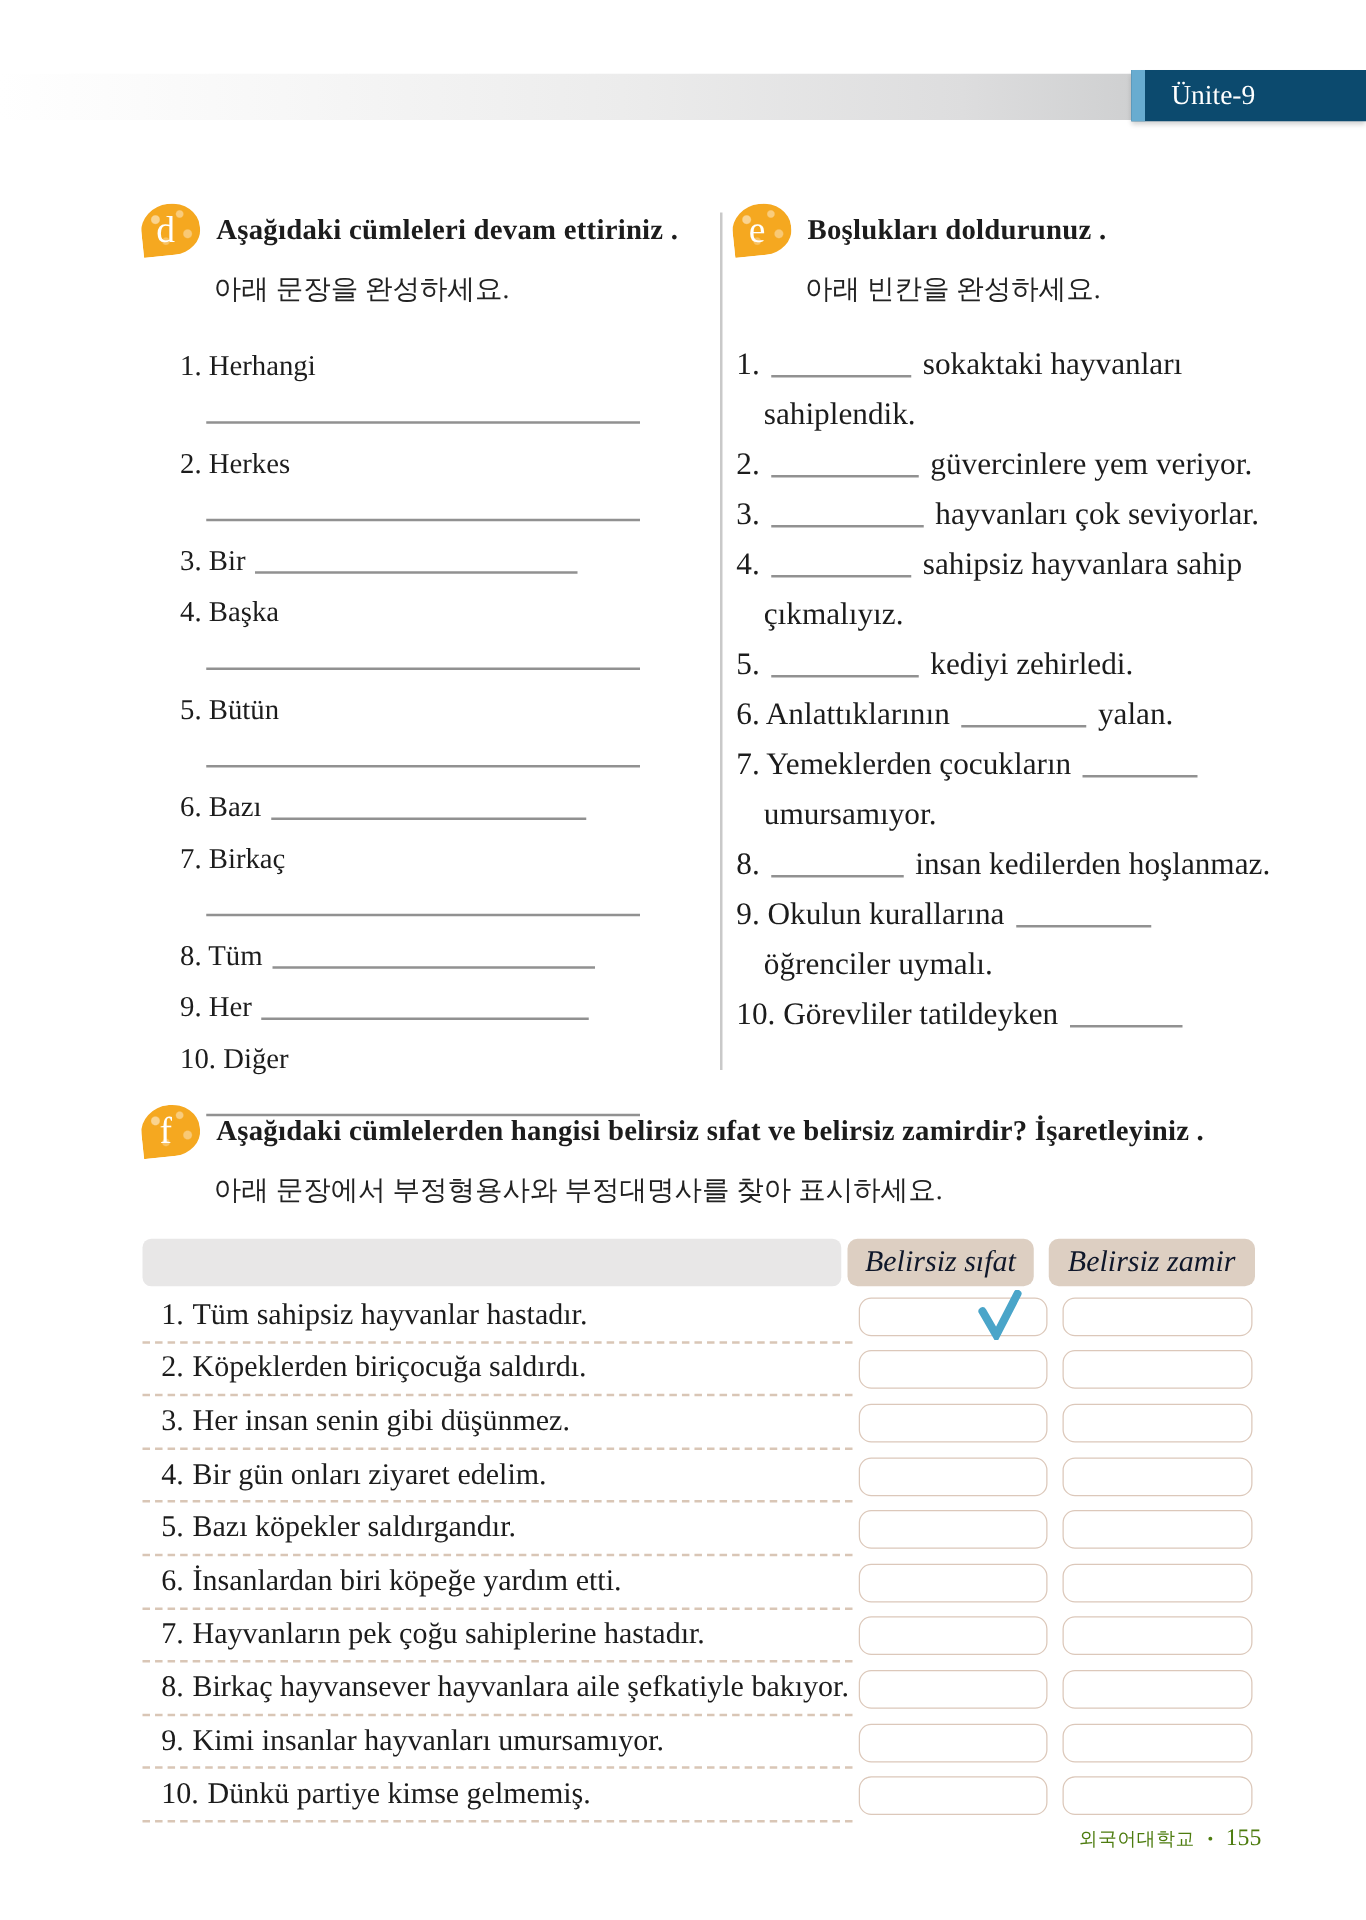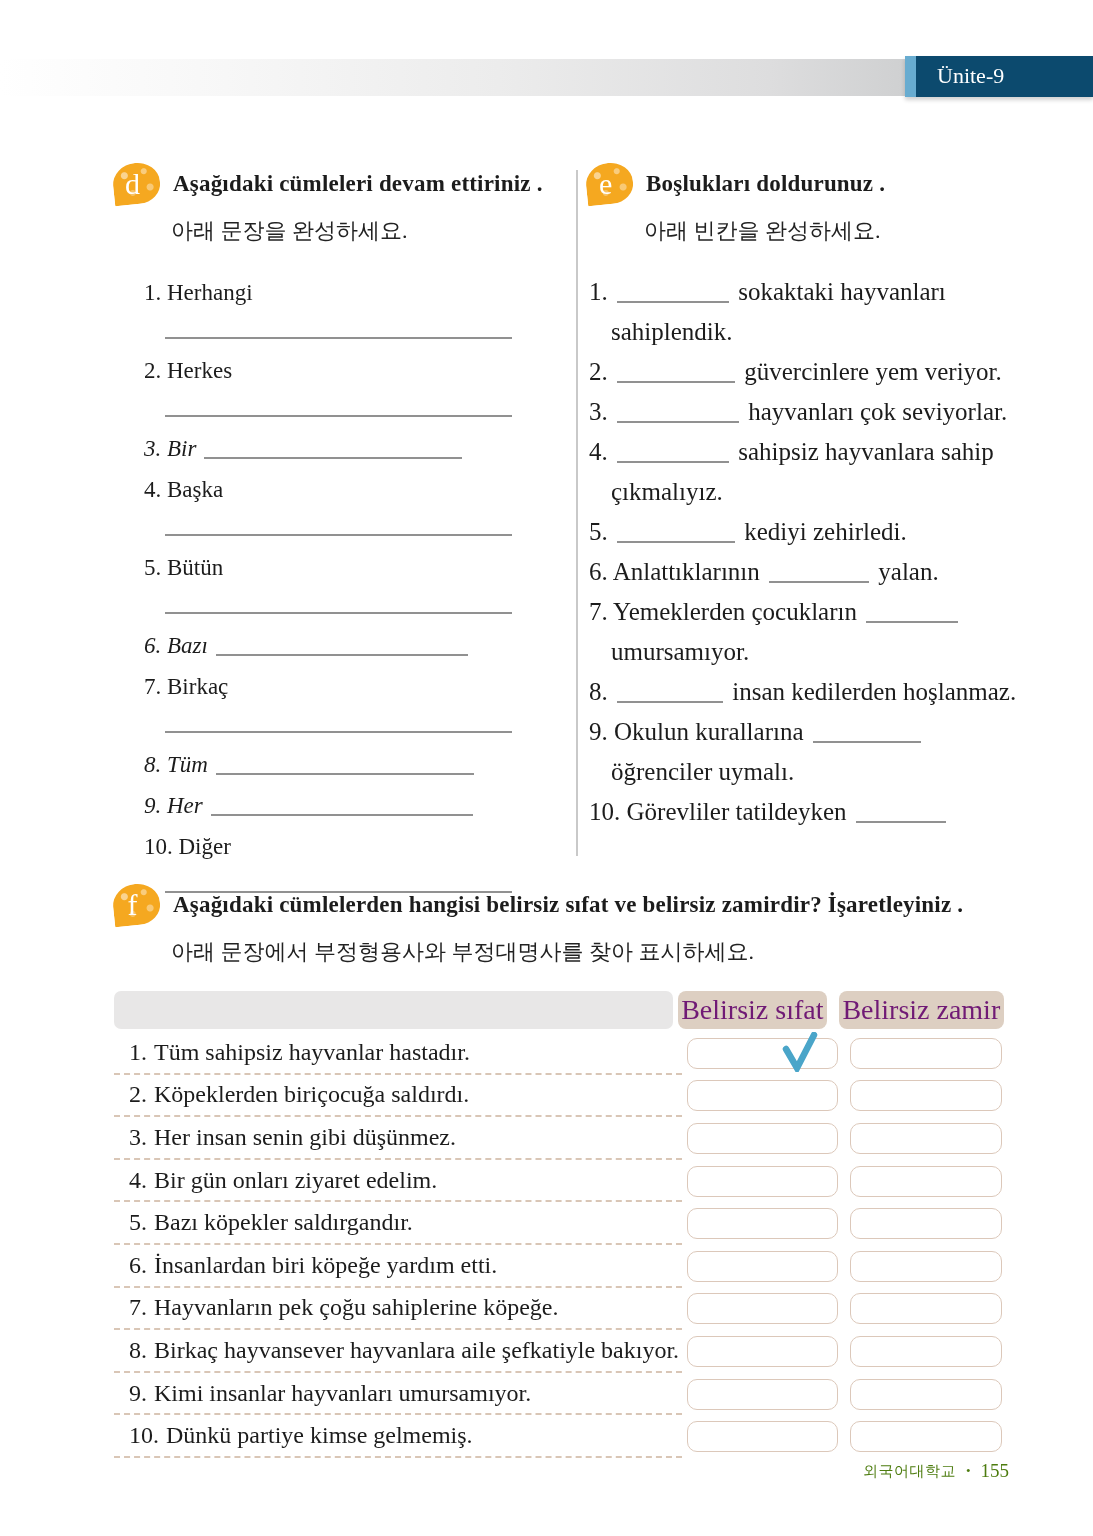--- a/index.html
+++ b/index.html
@@ -32,42 +32,42 @@
   .sec-title { font-size:23px; font-weight:bold; white-space:nowrap; letter-spacing:.2px; }
   .sec-sub { margin:12px 0 0 58px; font-size:22px; color:#222; }
 
   
   .sec-d { position:absolute; left:113px; top:163px; width:448px; }
   .sec-e { position:absolute; left:586px; top:163px; width:500px; }
   .divider-v { position:absolute; left:576px; top:170px; width:2px; height:686px; background:#c9c9c9; }
 
   .d-list { margin:30px 0 0 31px; font-size:23px; }
   .d-line { line-height:34px; }
-  .d-item.inline { margin-bottom:7px;font-style:italic; }
+  .d-item.inline { margin-bottom:7px; }
   .blank-inline { display:inline-block; height:2px; border-bottom:2px solid #919191;
     vertical-align:-3px; margin-left:8px; }
   .blank-below { height:0; border-bottom:2px solid #919191; width:347px;
     margin:27px 0 15px 21px; }
 
   .e-list { margin:26px 0 0 3px; font-size:25px; }
   .e-line { line-height:40px; }
   .e-line2 { line-height:40px; margin-left:22px; }
   .e-blank { display:inline-block; height:2px; border-bottom:2px solid #919191;
     vertical-align:-3px; margin:0 3px; }
 
   
   .sec-f { position:absolute; left:113px; top:884px; width:960px; }
   .sec-f .sec-title { font-size:23px; }
 
   
   .ftable { position:absolute; left:114px; top:991px; width:890px; }
   .t-head { display:flex; height:38px; margin-bottom:3px; }
   .t-head-bar { width:568px; background:#e8e7e7; border-radius:7px; }
   .t-pill { height:38px; border-radius:8px; background:#ddcfc2; display:flex;
-    align-items:center; justify-content:center; font-size:28px; color:#701a75; }
+    align-items:center; justify-content:center; font-size:24px; color:#0f172a;font-style:italic; }
   .t-pill.sifat { width:151px; margin-left:5px; }
   .t-pill.zamir { width:168px; margin-left:12px; }
 
   .t-row { display:flex; align-items:center; height:42.6px; }
   .t-sent { width:568px; height:100%; display:flex; align-items:center;
     border-bottom:2px dashed #d9c6b6; font-size:24px; padding-left:15px; }
   .t-sent .t-num { margin-right:7px; }
   .t-box { width:151px; height:31px; border:1.5px solid #dcc8ba; border-radius:10px;
     background:#fff; margin-left:5px; position:relative; }
   .t-box.zamir { margin-left:12px; width:152px; }
@@ -249,21 +249,21 @@
         <div class="t-sent">
           <span class="t-num">6.</span>
           <span>İnsanlardan biri köpeğe yardım etti.</span>
         </div>
         <div class="t-box sifat"></div>
         <div class="t-box zamir"></div>
       </div>
       <div class="t-row">
         <div class="t-sent">
           <span class="t-num">7.</span>
-          <span>Hayvanların pek çoğu sahiplerine köpeğe.</span>
+          <span>Hayvanların pek çoğu sahiplerine hastadır.</span>
         </div>
         <div class="t-box sifat"></div>
         <div class="t-box zamir"></div>
       </div>
       <div class="t-row">
         <div class="t-sent">
           <span class="t-num">8.</span>
           <span>Birkaç hayvansever hayvanlara aile şefkatiyle bakıyor.</span>
         </div>
         <div class="t-box sifat"></div>

